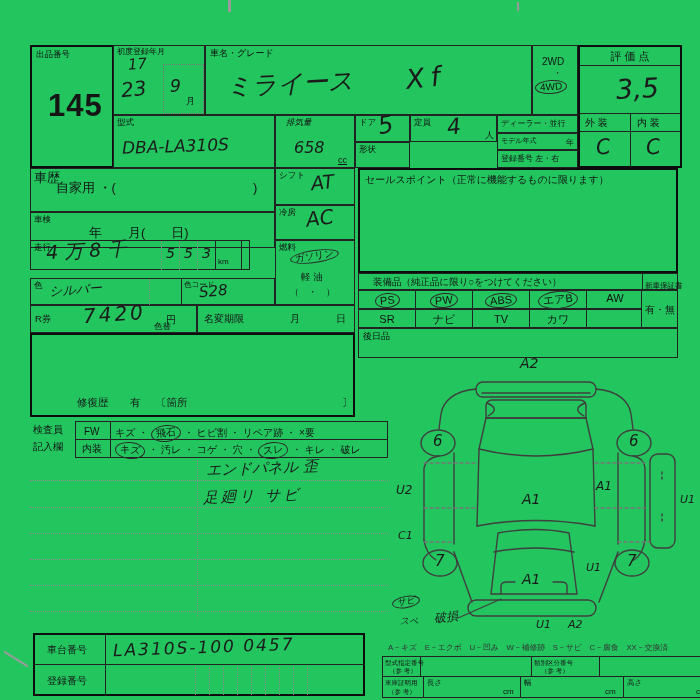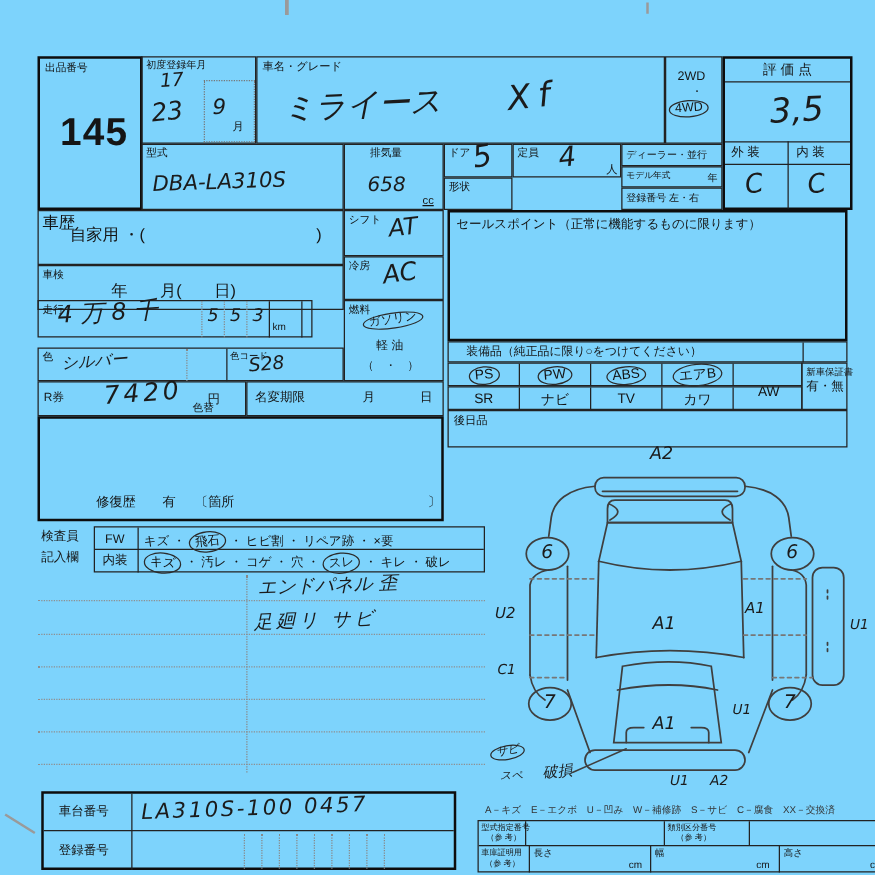--- a/index.html
+++ b/index.html
@@ -1,16 +1,16 @@
 <!DOCTYPE html>
 <html><head>
 <meta charset="utf-8">
 <style>
   html,body{margin:0;padding:0;background:#fff;}
-  #sheet{position:relative;width:700px;height:700px;background:#7dd3fc;font-family:"Liberation Sans",sans-serif;color:#141414;overflow:hidden;}
+  #sheet{position:relative;width:700px;height:700px;background:#22c55e;font-family:"Liberation Sans",sans-serif;color:#141414;overflow:hidden;}
   .abs{position:absolute;}
   .box{position:absolute;border:1px solid #222;box-sizing:border-box;background:transparent;}
   .thick{border-width:2.5px;border-color:#0d0d0d;}
   .lbl{position:absolute;font-size:9px;color:#111;white-space:nowrap;line-height:1.1;}
   .pr{position:absolute;color:#151515;white-space:nowrap;line-height:1.1;}
   .hw{position:absolute;font-family:"DejaVu Sans",sans-serif;font-style:italic;color:#1b1b1b;white-space:nowrap;line-height:1;}
   .oval{border:1.6px solid #2b2b2b;border-radius:50%;padding:0 4px 1px 4px;display:inline-block;}
   .vline{position:absolute;border-left:1px solid #222;width:0;}
   .vdot{position:absolute;border-left:1px dotted #888;width:0;}
   .hline{position:absolute;border-top:1px solid #222;height:0;}
@@ -66,21 +66,21 @@
     <div class="hline" style="left:0;top:84px;width:100%;"></div>
     <div class="hw" style="left:16px;top:90px;font-size:21px;transform:rotate(-8deg);">C</div>
     <div class="hw" style="left:66px;top:90px;font-size:21px;transform:rotate(-8deg);">C</div>
   </div>
 
   <div class="box" style="left:113px;top:115px;width:162px;height:53px;">
     <div class="lbl" style="left:3px;top:2px;font-size:8.5px;">型式</div>
     <div class="hw" style="left:8px;top:22px;font-size:17px;transform:rotate(-2deg);">DBA-LA310S</div>
   </div>
   <div class="box" style="left:275px;top:115px;width:80px;height:53px;">
-    <div class="lbl" style="left:20px;top:2px;font-size:8.5px;">排気量</div>
+    <div class="lbl" style="left:10px;top:2px;font-size:8.5px;font-style:italic;">排気量</div>
     <div class="hw" style="left:18px;top:24px;font-size:16px;">658</div>
     <div class="pr" style="left:62px;top:40px;font-size:9px;text-decoration:underline;">cc</div>
   </div>
   <div class="box" style="left:355px;top:115px;width:55px;height:27px;">
     <div class="lbl" style="left:3px;top:2px;font-size:8.5px;">ドア</div>
     <div class="hw" style="left:22px;top:-3px;font-size:24px;transform:rotate(-10deg);">5</div>
   </div>
   <div class="box" style="left:355px;top:142px;width:55px;height:26px;">
     <div class="lbl" style="left:3px;top:2px;font-size:8.5px;">形状</div>
   </div>
@@ -147,37 +147,37 @@
     <div class="pr" style="left:14px;top:47px;font-size:9px;">（　・　）</div>
   </div>
 
   <div class="box thick" style="left:358px;top:168px;width:320px;height:105px;">
     <div class="pr" style="left:5px;top:4px;font-size:10px;">セールスポイント（正常に機能するものに限ります）</div>
   </div>
 
   <div class="box" style="left:358px;top:273px;width:320px;height:17px;">
     <div class="pr" style="left:14px;top:3px;font-size:9.5px;">装備品（純正品に限り○をつけてください）</div>
     <div class="vline" style="left:283px;top:0;height:16px;"></div>
-    <div class="pr" style="left:286px;top:20px;font-size:7.5px;">新車保証書</div>
+    <div class="pr" style="left:286px;top:8px;font-size:7.5px;">新車保証書</div>
   </div>
 
   <div class="box" style="left:358px;top:290px;width:284px;height:19px;">
     <div class="abs cellc" style="left:0;top:0;width:57px;height:18px;border-right:1px solid #222;box-sizing:border-box;">
         <span class="oval" style="font-size:11px;transform:rotate(-5deg);">PS</span>
       </div>
     <div class="abs cellc" style="left:57px;top:0;width:57px;height:18px;border-right:1px solid #222;box-sizing:border-box;">
         <span class="oval" style="font-size:11px;transform:rotate(-5deg);">PW</span>
       </div>
     <div class="abs cellc" style="left:114px;top:0;width:57px;height:18px;border-right:1px solid #222;box-sizing:border-box;">
         <span class="oval" style="font-size:11px;transform:rotate(-5deg);">ABS</span>
       </div>
     <div class="abs cellc" style="left:171px;top:0;width:57px;height:18px;border-right:1px solid #222;box-sizing:border-box;">
         <span class="oval" style="font-size:11px;transform:rotate(-5deg);">エアB</span>
       </div>
-    <div class="abs cellc" style="left:228px;top:16px;width:56px;height:14px;box-sizing:border-box;">
+    <div class="abs cellc" style="left:228px;top:0;width:56px;height:14px;box-sizing:border-box;">
         <span style="font-size:11px;">AW</span>
       </div>
   </div>
 
   <div class="box" style="left:358px;top:309px;width:284px;height:19px;">
     <div class="abs cellc" style="left:0;top:0;width:57px;height:18px;border-right:1px solid #222;box-sizing:border-box;font-size:11px;">SR</div>
     <div class="abs cellc" style="left:57px;top:0;width:57px;height:18px;border-right:1px solid #222;box-sizing:border-box;font-size:11px;">ナビ</div>
     <div class="abs cellc" style="left:114px;top:0;width:57px;height:18px;border-right:1px solid #222;box-sizing:border-box;font-size:11px;">TV</div>
     <div class="abs cellc" style="left:171px;top:0;width:57px;height:18px;border-right:1px solid #222;box-sizing:border-box;font-size:11px;">カワ</div>
     <div class="abs" style="left:228px;top:0;width:56px;height:18px;"></div>

